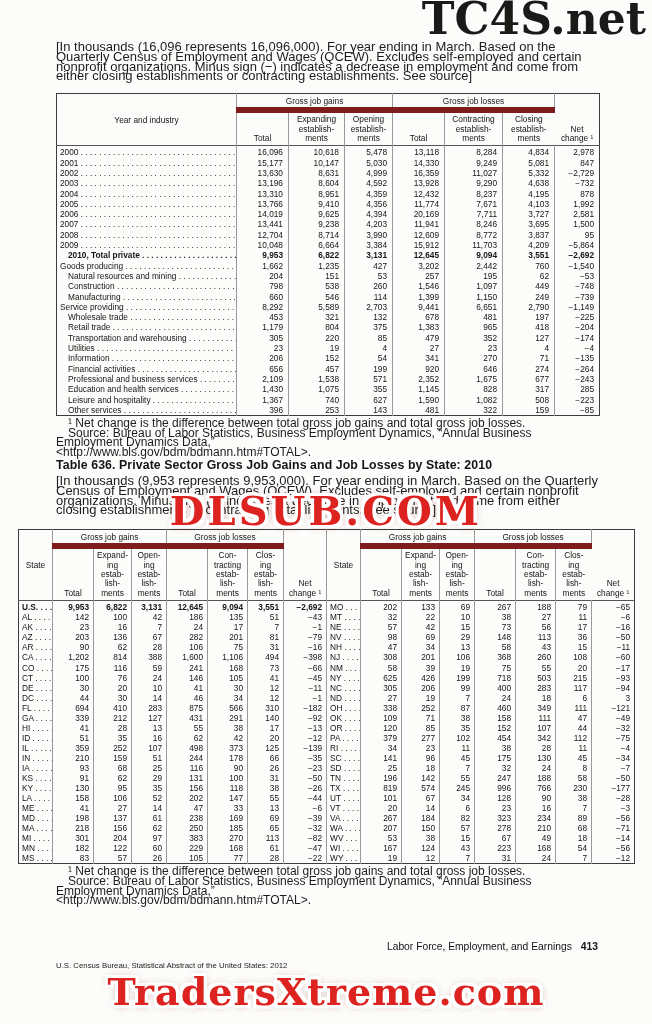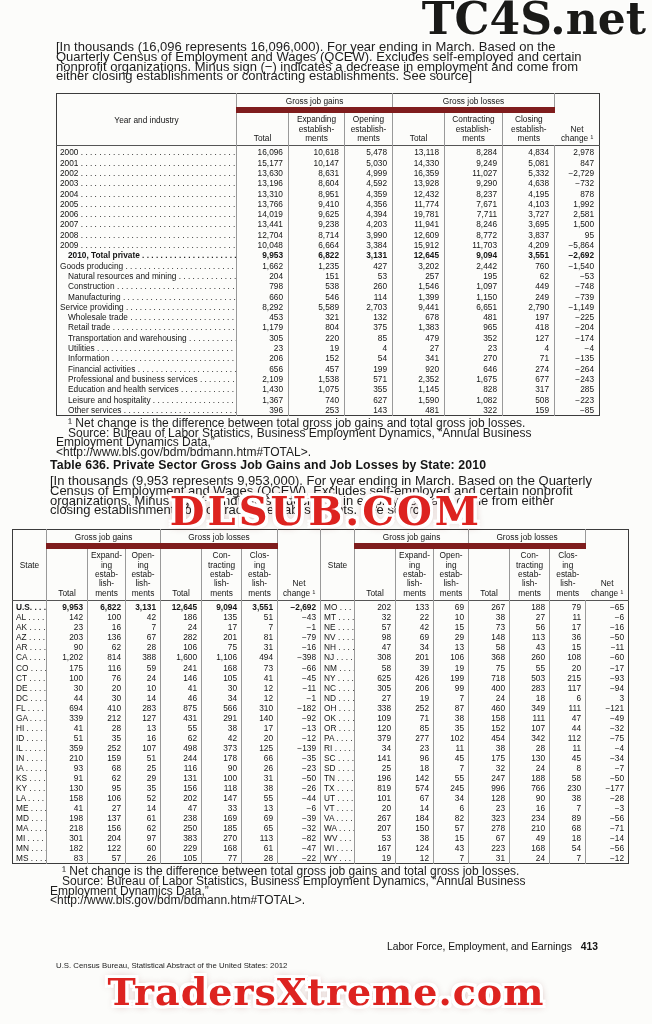--- a/index.html
+++ b/index.html
@@ -4,21 +4,21 @@
 <style>
   *{box-sizing:border-box;margin:0;padding:0;}
   html,body{background:#777;}
   .page{
     position:relative;width:652px;height:1024px;margin:0 auto;
     background:#fcfcfa;color:#141414;overflow:hidden;
     font-family:"Liberation Sans",sans-serif;
   }
   
   .sec635{position:absolute;left:56px;top:42px;width:543px;}
-  .sec636{position:absolute;left:12px;top:458px;width:573px;}
+  .sec636{position:absolute;left:18px;top:458px;width:573px;}
   .t-title{font-size:12.3px;font-weight:bold;letter-spacing:.1px;margin-bottom:4px;}
   .t-note{font-size:13px;line-height:9.8px;color:#1c1c1c;margin-bottom:12px;}
   .sec636 .t-title,.sec636 .t-note{margin-left:38px;width:543px;}
   .sec636 .t-note{margin-bottom:14px;}
   
   table{border-collapse:collapse;table-layout:fixed;background:#fcfcfa;}
   #t635{width:543px;border:1.4px solid #3c3c3c;}
   #t636{width:616px;border:1.4px solid #3c3c3c;}
   th,td{border-right:1px solid #999;}
   th:last-child,td:last-child{border-right:none;}
@@ -164,21 +164,21 @@
             <td class="num">11,774</td>
             <td class="num">7,671</td>
             <td class="num">4,103</td>
             <td class="num">1,992</td>
           </tr>
           <tr>
             <td class="lbl ind0"><span>2006</span></td>
             <td class="num">14,019</td>
             <td class="num">9,625</td>
             <td class="num">4,394</td>
-            <td class="num">19,781</td>
+            <td class="num">20,169</td>
             <td class="num">7,711</td>
             <td class="num">3,727</td>
             <td class="num">2,581</td>
           </tr>
           <tr>
             <td class="lbl ind0"><span>2007</span></td>
             <td class="num">13,441</td>
             <td class="num">9,238</td>
             <td class="num">4,203</td>
             <td class="num">11,941</td>

